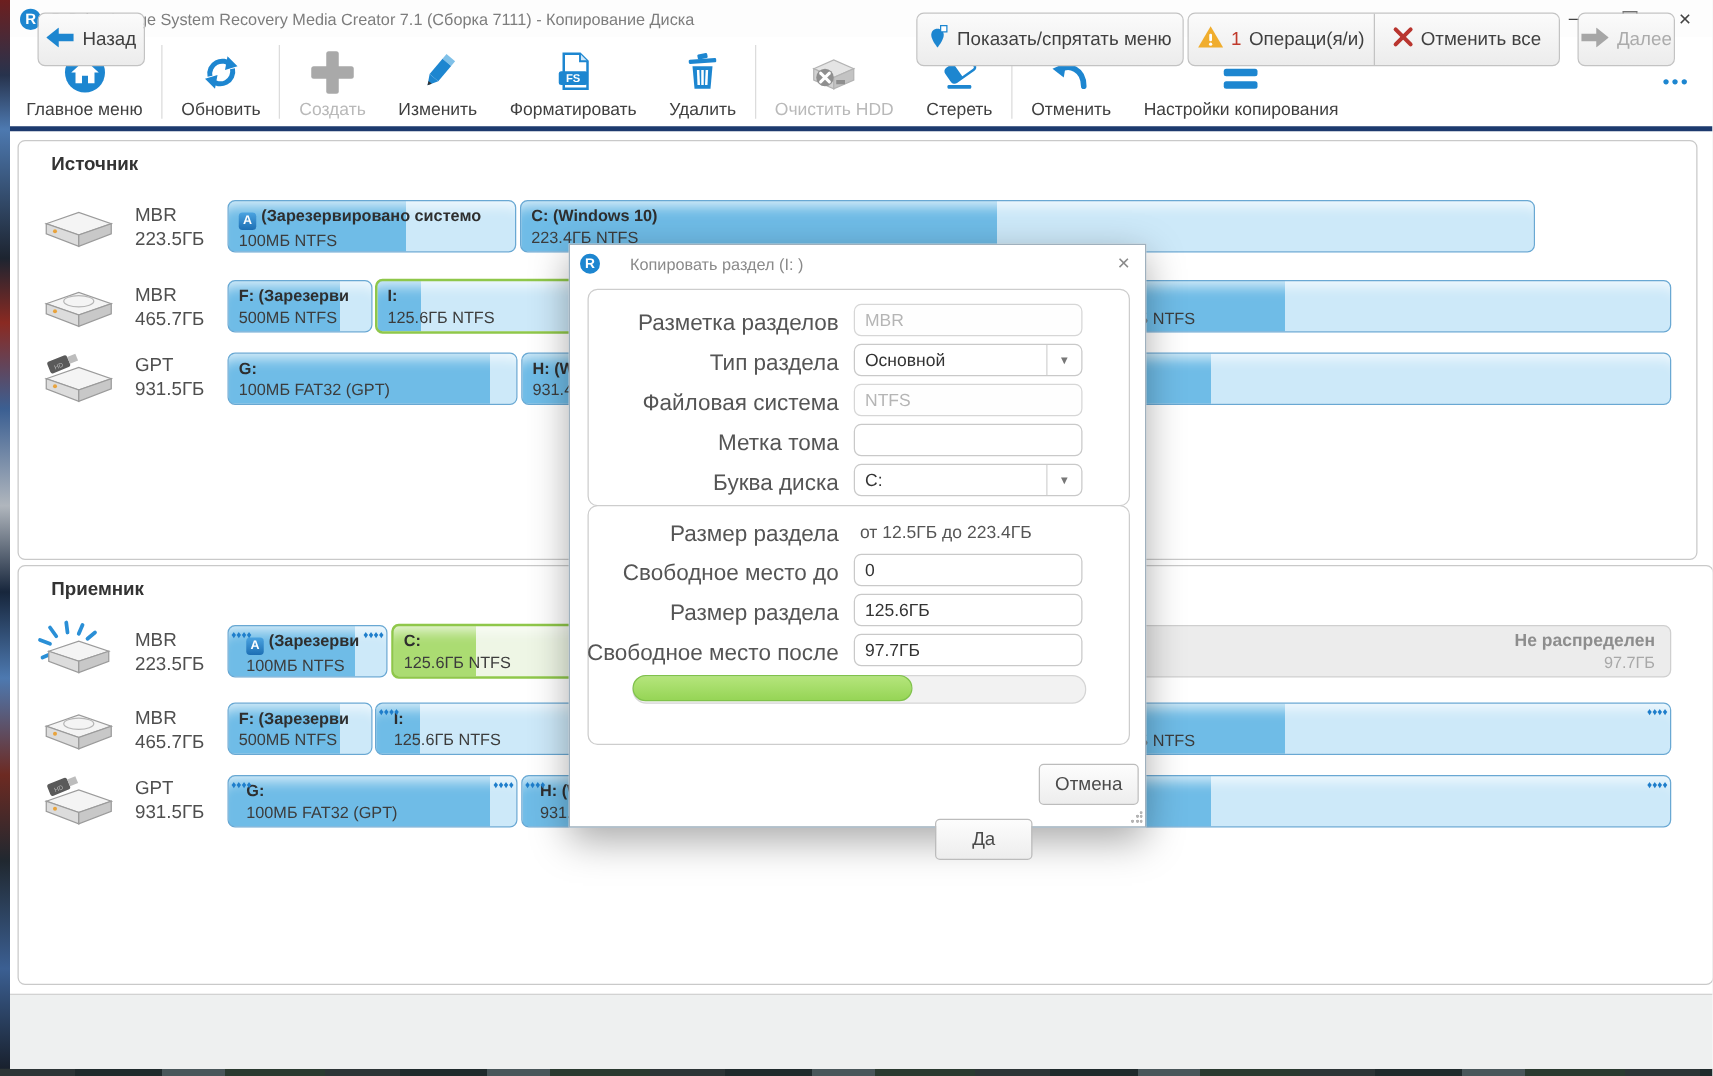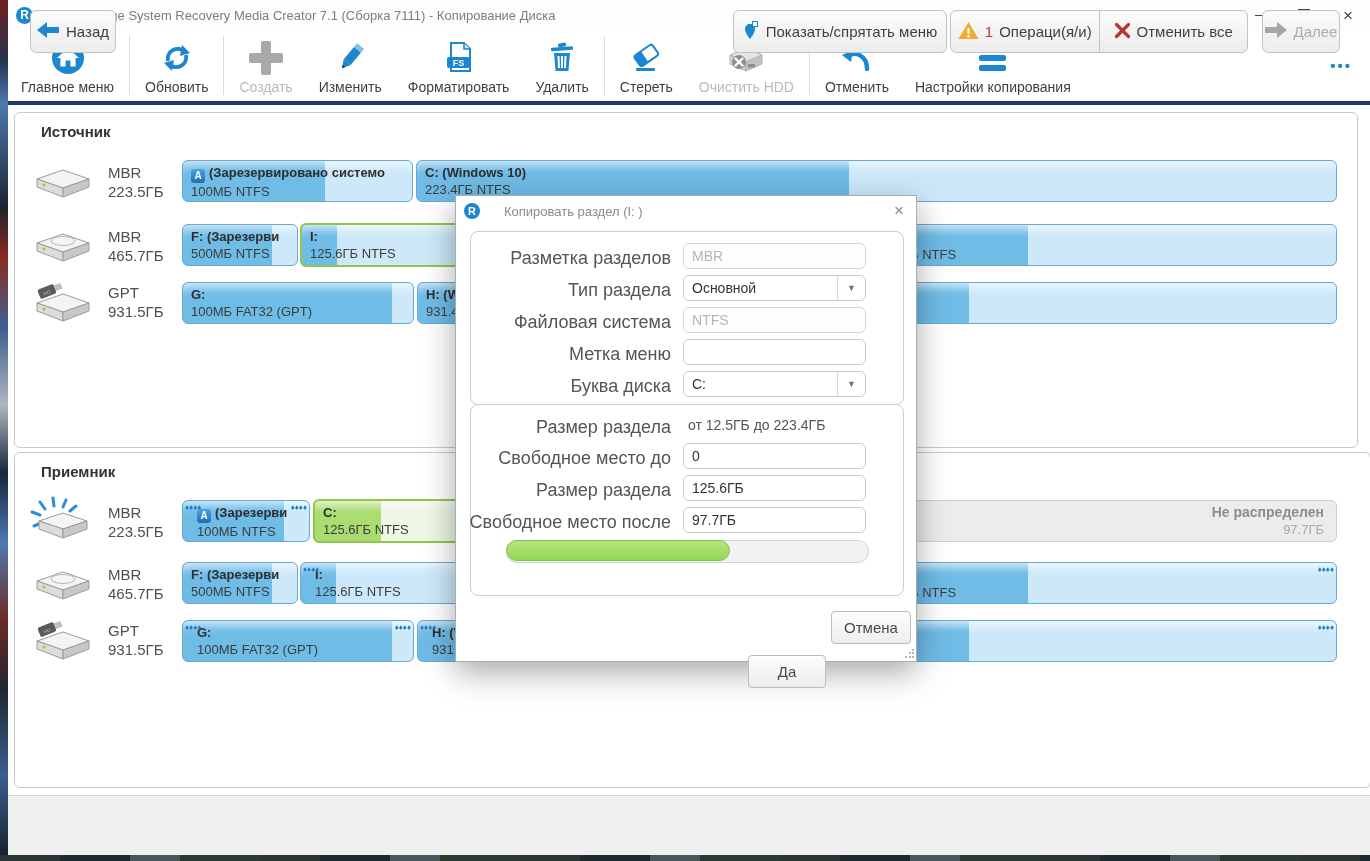--- a/index.html
+++ b/index.html
@@ -192,48 +192,48 @@
           <g stroke="#fff" stroke-width="2">
             <line x1="14.5" y1="16" x2="15" y2="28"></line>
             <line x1="18" y1="16" x2="18" y2="28"></line>
             <line x1="21.5" y1="16" x2="21" y2="28"></line>
           </g>
         </svg>
     </div>
     <span class="tb-label">Удалить</span>
   </div>
   <div class="tb-sep"></div>
-  <div class="tb-item">
-    <div class="tb-icon">
-      <svg width="36" height="36" viewBox="0 0 36 36">
-          <g transform="rotate(-35 18 15)">
-            <rect x="7" y="9" width="22" height="13" rx="2.5" fill="#fff" stroke="#1d86d0" stroke-width="2"></rect>
-            <path d="M7 11.5 a2.5 2.5 0 0 1 2.5 -2.5 h6.5 v13 h-6.5 a2.5 2.5 0 0 1 -2.5 -2.5 z" fill="#1d86d0"></path>
-          </g>
-          <rect x="8" y="28" width="19" height="3" rx="1" fill="#1d86d0"></rect>
-        </svg>
-    </div>
-    <span class="tb-label">Стереть</span>
-  </div>
   <div class="tb-item disabled">
     <div class="tb-icon">
       <svg width="44" height="36" viewBox="0 0 44 36">
           <polygon points="6,15 22,8 38,15 22,22" fill="#e4e4e4" stroke="#b3b3b3"></polygon>
           <polygon points="6,15 6,24 22,31 22,22" fill="#d2d2d2" stroke="#b3b3b3"></polygon>
           <polygon points="38,15 38,24 22,31 22,22" fill="#c3c3c3" stroke="#b3b3b3"></polygon>
           <circle cx="15" cy="22" r="7" fill="#8f8f8f"></circle>
           <g stroke="#fff" stroke-width="2.4" stroke-linecap="round">
             <line x1="11.5" y1="18.5" x2="18.5" y2="25.5"></line>
             <line x1="18.5" y1="18.5" x2="11.5" y2="25.5"></line>
           </g>
           <rect x="24" y="24" width="7" height="3.4" fill="#8f8f8f"></rect>
         </svg>
     </div>
     <span class="tb-label">Очистить HDD</span>
   </div>
+  <div class="tb-item">
+    <div class="tb-icon">
+      <svg width="36" height="36" viewBox="0 0 36 36">
+          <g transform="rotate(-35 18 15)">
+            <rect x="7" y="9" width="22" height="13" rx="2.5" fill="#fff" stroke="#1d86d0" stroke-width="2"></rect>
+            <path d="M7 11.5 a2.5 2.5 0 0 1 2.5 -2.5 h6.5 v13 h-6.5 a2.5 2.5 0 0 1 -2.5 -2.5 z" fill="#1d86d0"></path>
+          </g>
+          <rect x="8" y="28" width="19" height="3" rx="1" fill="#1d86d0"></rect>
+        </svg>
+    </div>
+    <span class="tb-label">Стереть</span>
+  </div>
   <div class="tb-sep"></div>
   <div class="tb-item">
     <div class="tb-icon">
       <svg width="36" height="36" viewBox="0 0 36 36" fill="none">
           <path d="M28 29 C28 15 16 11 9 16" stroke="#1d86d0" stroke-width="4.5" stroke-linecap="round"></path>
           <polygon points="3,15 14,10 12,22" fill="#1d86d0"></polygon>
         </svg>
     </div>
     <span class="tb-label">Отменить</span>
   </div>
@@ -264,21 +264,21 @@
     </svg>
 </div>
 <div style="position:absolute;left:108px;top:163px;">
   <div class="disk-type">MBR</div>
   <div class="disk-size">223.5ГБ</div>
 </div>
 <div class="part" style="left:182px;top:160px;width:231px;background:linear-gradient(90deg,#6fbce7 62%,#cde9f9 62%);">
   <div class="pline1"><span class="badge-a">A</span><span class="pname">(Зарезервировано системо</span></div>
   <div class="psub">100МБ NTFS</div>
 </div>
-<div class="part" style="left:416px;top:160px;width:921px;background:linear-gradient(90deg,#6fbce7 47%,#cde9f9 47%);">
+<div class="part" style="left:416px;top:160px;width:812px;background:linear-gradient(90deg,#6fbce7 47%,#cde9f9 47%);">
   <div class="pname">C: (Windows 10)</div>
   <div class="psub">223.4ГБ NTFS</div>
 </div>
 
 <div style="position:absolute;left:30px;top:224px;width:66px;height:42px;">
   <svg width="66" height="42" viewBox="0 0 66 42">
       <polygon points="7,19 33,10 59,19 33,28" fill="#f4f4f4" stroke="#9b9b9b"></polygon>
       <polygon points="7,19 7,27 33,37 33,28" fill="#dcdcdc" stroke="#9b9b9b"></polygon>
       <polygon points="59,19 59,27 33,37 33,28" fill="#c8c8c8" stroke="#9b9b9b"></polygon>
       <ellipse cx="33" cy="17" rx="12" ry="4.5" fill="none" stroke="#b5b5b5"></ellipse>
@@ -480,21 +480,21 @@
 
   <div class="flabel" style="top:84px;">Тип раздела</div>
   <div class="combo" style="top:79px;">
     <span class="cval">Основной</span>
     <span class="carrow">▼</span>
   </div>
 
   <div class="flabel" style="top:116px;">Файловая система</div>
   <input class="finput" style="top: 111px;" disabled="" value="NTFS">
 
-  <div class="flabel" style="top:148px;">Метка меню</div>
+  <div class="flabel" style="top:148px;">Метка тома</div>
   <input class="finput" style="top: 143px;" value="">
 
   <div class="flabel" style="top:180px;">Буква диска</div>
   <div class="combo" style="top:175px;">
     <span class="cval">C:</span>
     <span class="carrow">▼</span>
   </div>
 
   <div class="flabel" style="top:221px;">Размер раздела</div>
   <div class="rangeval" style="top:221px;">от  12.5ГБ  до  223.4ГБ</div>

